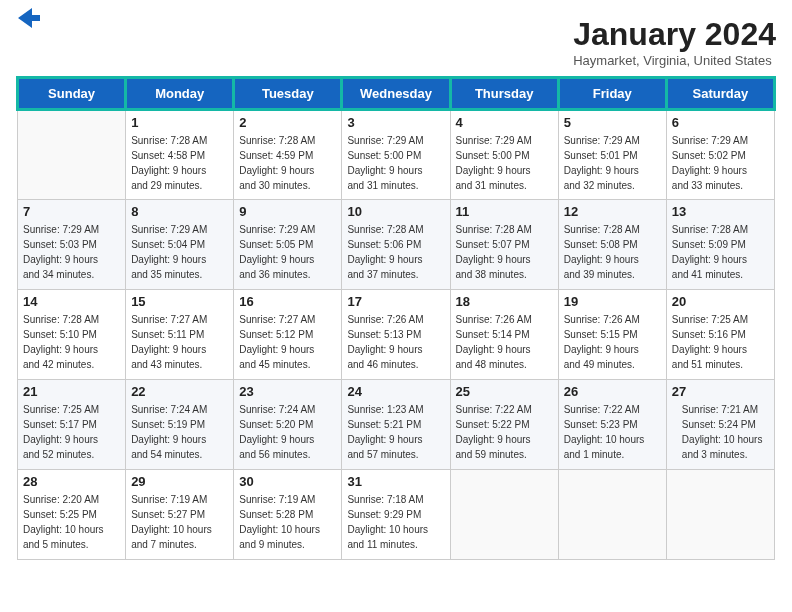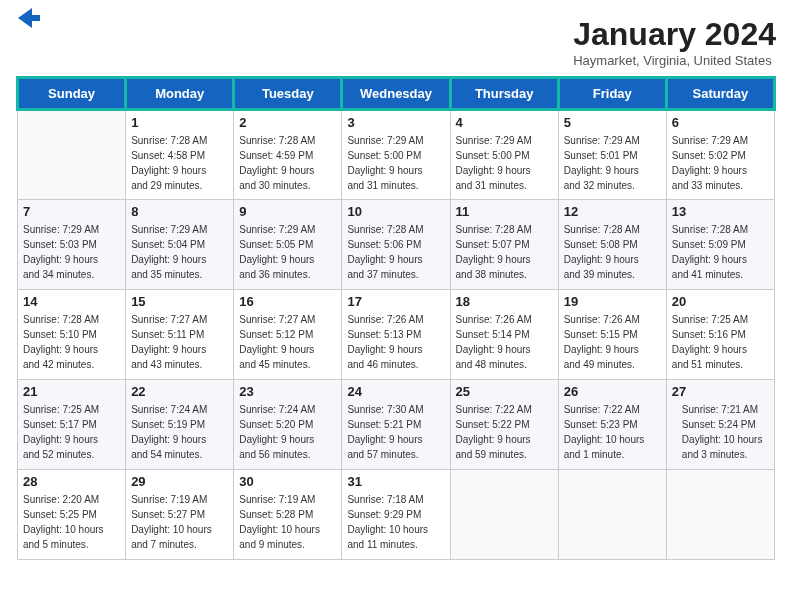--- a/index.html
+++ b/index.html
@@ -270,21 +270,21 @@
         </td>
         <td>
           <span class="day-number">23</span>
           <div class="sun-info" style="white-space: pre-line;">Sunrise: 7:24 AM
 Sunset: 5:20 PM
 Daylight: 9 hours
 and 56 minutes.</div>
         </td>
         <td>
           <span class="day-number">24</span>
-          <div class="sun-info" style="white-space: pre-line;">Sunrise: 7:30 AM
+          <div class="sun-info" style="white-space: pre-line;">Sunrise: 1:23 AM
 Sunset: 5:21 PM
 Daylight: 9 hours
 and 57 minutes.</div>
         </td>
         <td>
           <span class="day-number">25</span>
           <div class="sun-info" style="white-space: pre-line;">Sunrise: 7:22 AM
 Sunset: 5:22 PM
 Daylight: 9 hours
 and 59 minutes.</div>

